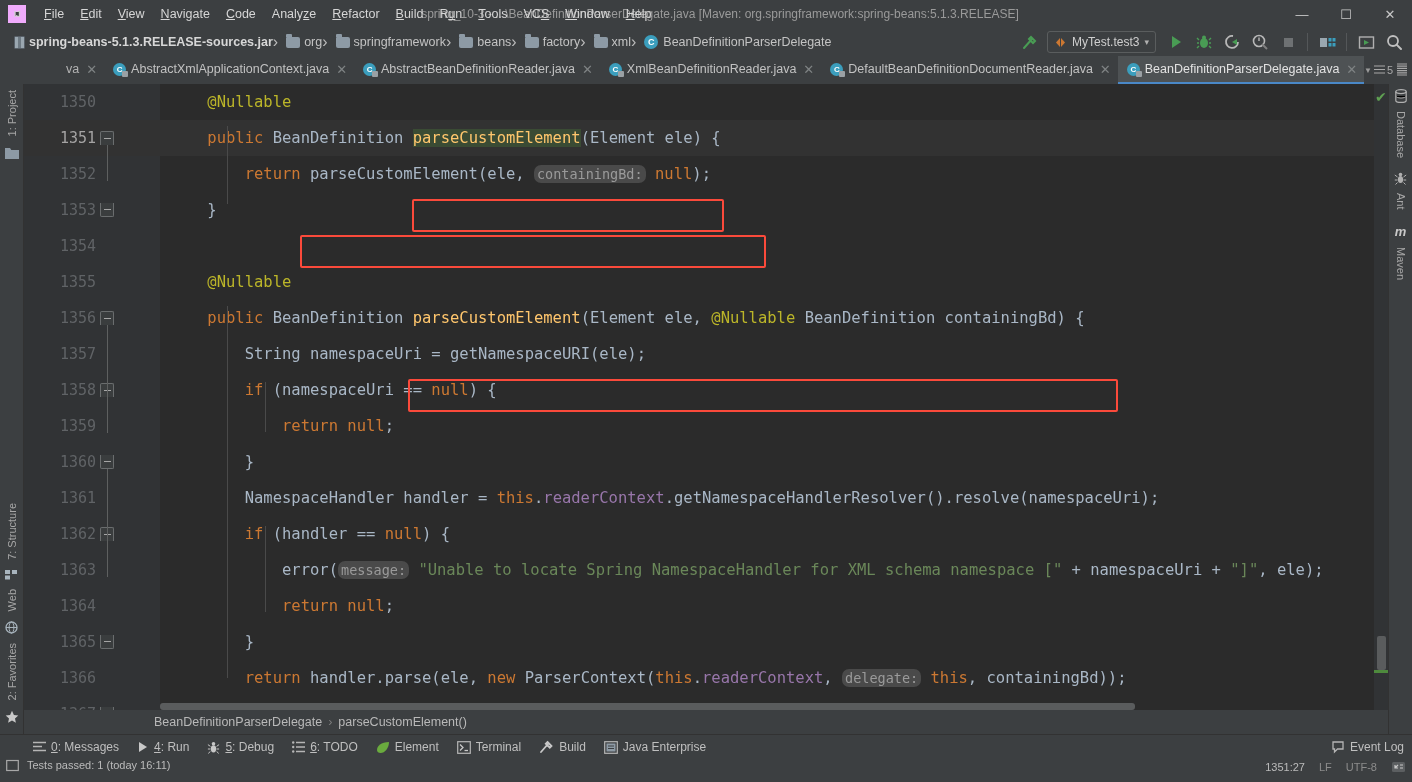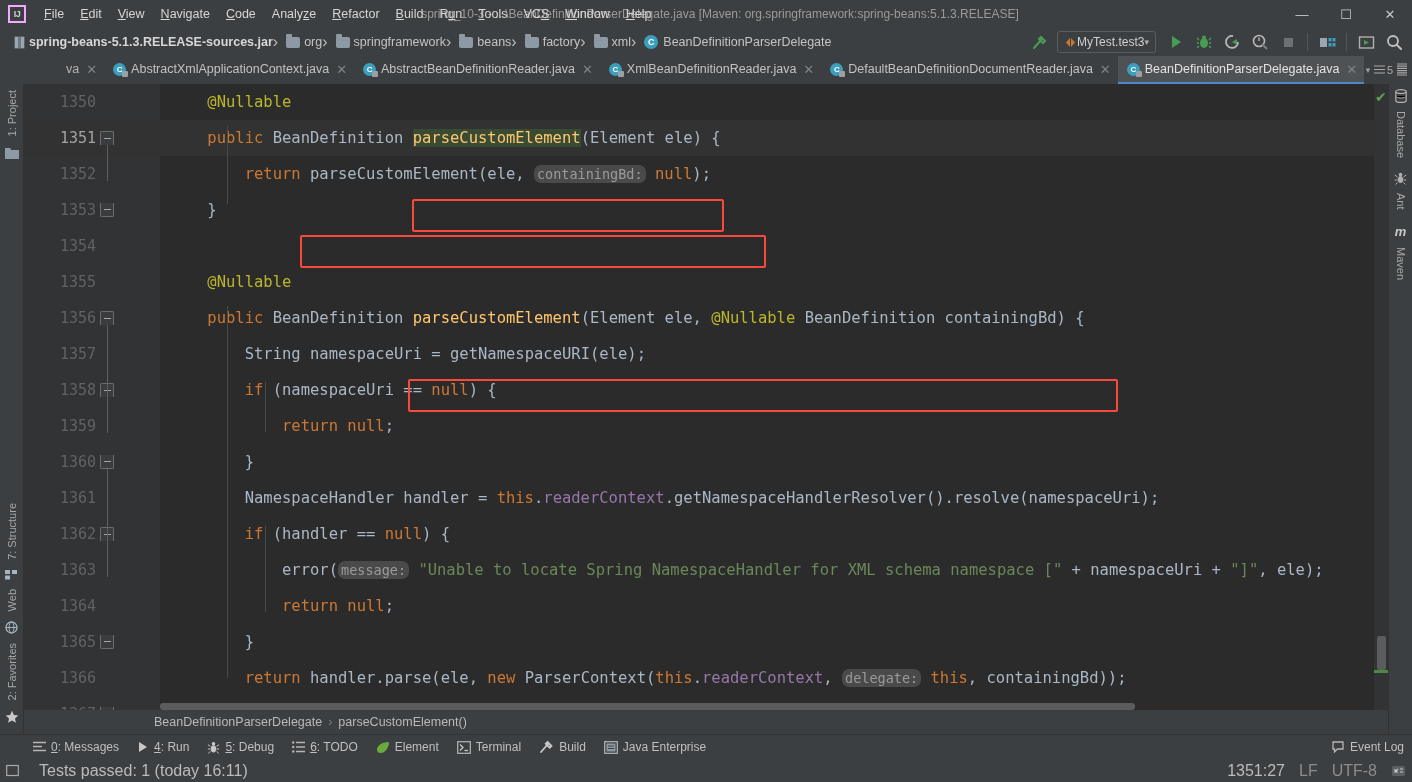--- a/index.html
+++ b/index.html
@@ -12,21 +12,21 @@
   }
   #app { position: relative; width: 1412px; height: 782px; display: flex; flex-direction: column; }
 
   
   .menubar {
     height: 28px; background: #3c3f41; display: flex; align-items: center;
     flex: 0 0 28px; position: relative;
   }
   .ij-logo {
     width: 18px; height: 18px; margin-left: 8px; margin-right: 10px;
-    border: 2px solid #f0abfc; background: #3c3f41;
+    border: 7px solid #f0abfc; background: #3c3f41;
     display: flex; align-items: center; justify-content: center;
     font-size: 9px; color: #d0d0d0; font-weight: bold; letter-spacing: -0.5px;
   }
   .menu-item {
     font-size: 12.5px; color: #d6d6d6; padding: 4px 8px; white-space: nowrap;
     cursor: default;
   }
   .menu-item u { text-decoration: underline; }
   .win-title {
     position: absolute; left: 0; right: 0; text-align: center;
@@ -65,21 +65,21 @@
     display: flex; align-items: center; justify-content: center;
   }
   .navbar-right { margin-left: auto; display: flex; align-items: center; padding-right: 4px; }
   .tb-btn {
     width: 26px; height: 24px; display: flex; align-items: center;
     justify-content: center; margin: 0 1px;
   }
   .runcfg {
     display: flex; align-items: center; height: 22px; padding: 0 6px;
     border: 1px solid #5a5d5e; border-radius: 3px; margin: 0 6px 0 4px;
-    font-size: 12px; color: #cfcfcf; 
+    font-size: 12px; color: #cfcfcf; gap: 5px;
   }
   .tb-sep { width: 1px; height: 18px; background: #545759; margin: 0 5px; }
 
   
   .tabsrow {
     height: 28px; flex: 0 0 28px; background: #3c3f41;
     display: flex; align-items: stretch; overflow: hidden; margin-left: 33px;
   }
   .tab {
     display: flex; align-items: center; padding: 0 7px 0 9px; gap: 5px;
@@ -220,22 +220,22 @@
   .bw {
     display: flex; align-items: center; gap: 5px; padding: 2px 9px;
     font-size: 12px; color: #bfbfbf; white-space: nowrap;
   }
   .bw u { text-decoration: underline; }
   .botbar-right { margin-left: auto; display: flex; align-items: center; padding-right: 8px; }
 
   
   .status {
     height: 23px; flex: 0 0 23px; background: #3c3f41;
-    display: flex; align-items: center; padding: 0 6px;
-    font-size: 16px; color: #bbbbbb; gap: 20px;
+    display: flex; align-items: flex-start; padding: 0 6px;
+    font-size: 11px; color: #bbbbbb; gap: 8px;
   }
   .status-right { margin-left: auto; display: flex; align-items: center; gap: 14px; }
   .status-right .dim { color: #8c8c8c; }
 
   svg { display: block; }
 </style>
 </head>
 <body>
 
 <div id="app">

